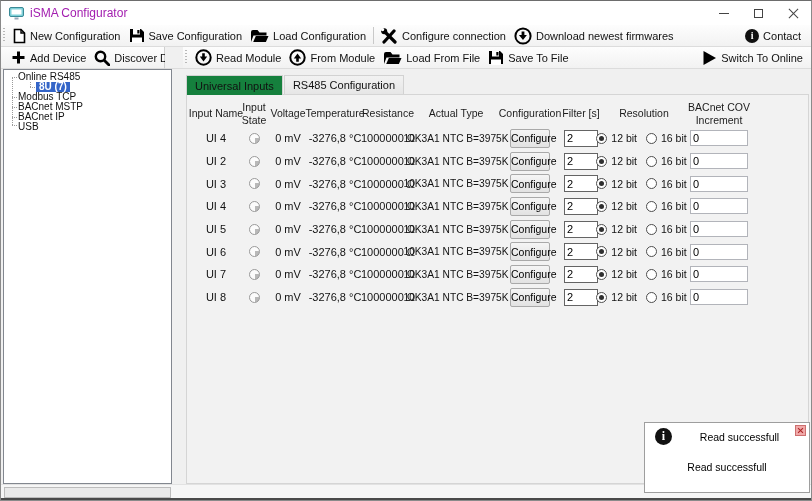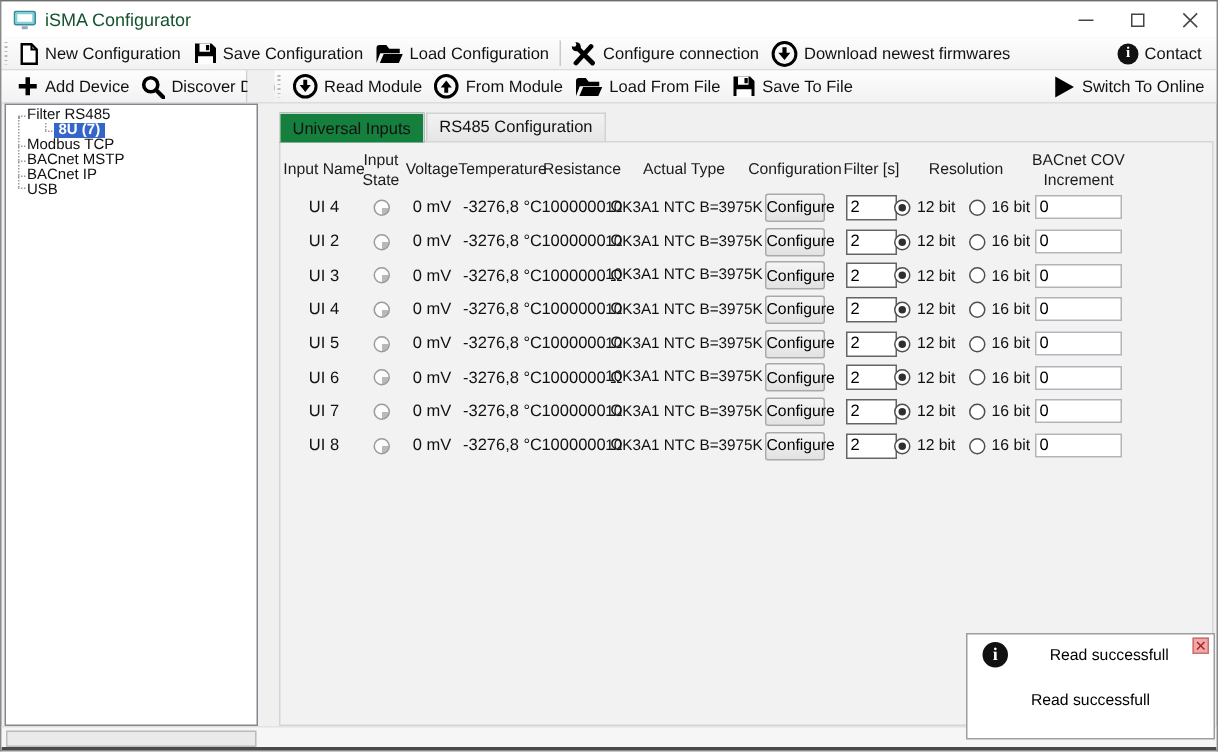--- a/index.html
+++ b/index.html
@@ -5,21 +5,21 @@
   * { margin:0; padding:0; box-sizing:border-box; }
   html,body { background:#cfcfcf; font-family:"Liberation Sans", sans-serif; }
   .window {
     position:relative; width:812px; height:501px; background:#f0f0f0;
     border:1px solid #8a8a8a; border-top-color:#6d6d6d; overflow:hidden;
     font-size:11px; color:#111;
   }
   
   .titlebar { height:24px; background:#ffffff; display:flex; align-items:center; }
   .app-icon { margin:0 6px 0 8px; display:flex; }
-  .title-text { font-size:12px; color:#14532d; }
+  .title-text { font-size:12px; color:#a21caf; }
   .win-controls { margin-left:auto; display:flex; height:100%; }
   .win-btn { width:35px; height:100%; display:flex; align-items:center; justify-content:center; color:#333; }
   .glyph-min { width:10px; height:1px; background:#444; }
   .glyph-max { width:9px; height:9px; border:1px solid #444; }
   .glyph-close { position:relative; width:11px; height:11px; }
   .glyph-close::before,.glyph-close::after { content:""; position:absolute; left:-1px; top:5px; width:13px; height:1px; background:#444; }
   .glyph-close::before { transform:rotate(45deg); } .glyph-close::after { transform:rotate(-45deg); }
   
   .toolbar { height:22px; background:linear-gradient(#fdfdfd,#f2f2f2); border-bottom:1px solid #dcdcdc; display:flex; align-items:center;text-align:right; }
   .grip { width:2px; height:15px; margin:0 4px 0 2px; background-image:repeating-linear-gradient(#b8b8b8 0 1px, transparent 1px 3px); }
@@ -241,21 +241,21 @@
   <div class="tree-panel">
     <div class="tree" id="tree">
       <div class="tree-lines vline" style="left:8px; top:7px; height:48px;"></div>
       <div class="tree-lines hline" style="left:8px; top:7px; width:5px;"></div>
       <div class="tree-lines vline" style="left:26px; top:12px; height:5px;"></div>
       <div class="tree-lines hline" style="left:26px; top:17px; width:5px;"></div>
       <div class="tree-lines hline" style="left:8px; top:27px; width:5px;"></div>
       <div class="tree-lines hline" style="left:8px; top:37px; width:5px;"></div>
       <div class="tree-lines hline" style="left:8px; top:47px; width:5px;"></div>
       <div class="tree-lines hline" style="left:8px; top:55px; width:5px;"></div>
-    <div class="tree-item lvl0">Filter RS485</div>
+    <div class="tree-item lvl0">Online RS485</div>
         <div class="tree-item lvl1"><span class="sel-chip">8U (7)</span></div>
         <div class="tree-item lvl0">Modbus TCP</div>
         <div class="tree-item lvl0">BACnet MSTP</div>
         <div class="tree-item lvl0">BACnet IP</div>
         <div class="tree-item lvl0">USB</div>
       </div>
   </div>
 
   <div class="main-panel">
     <div class="tabstrip" id="tabstrip">

